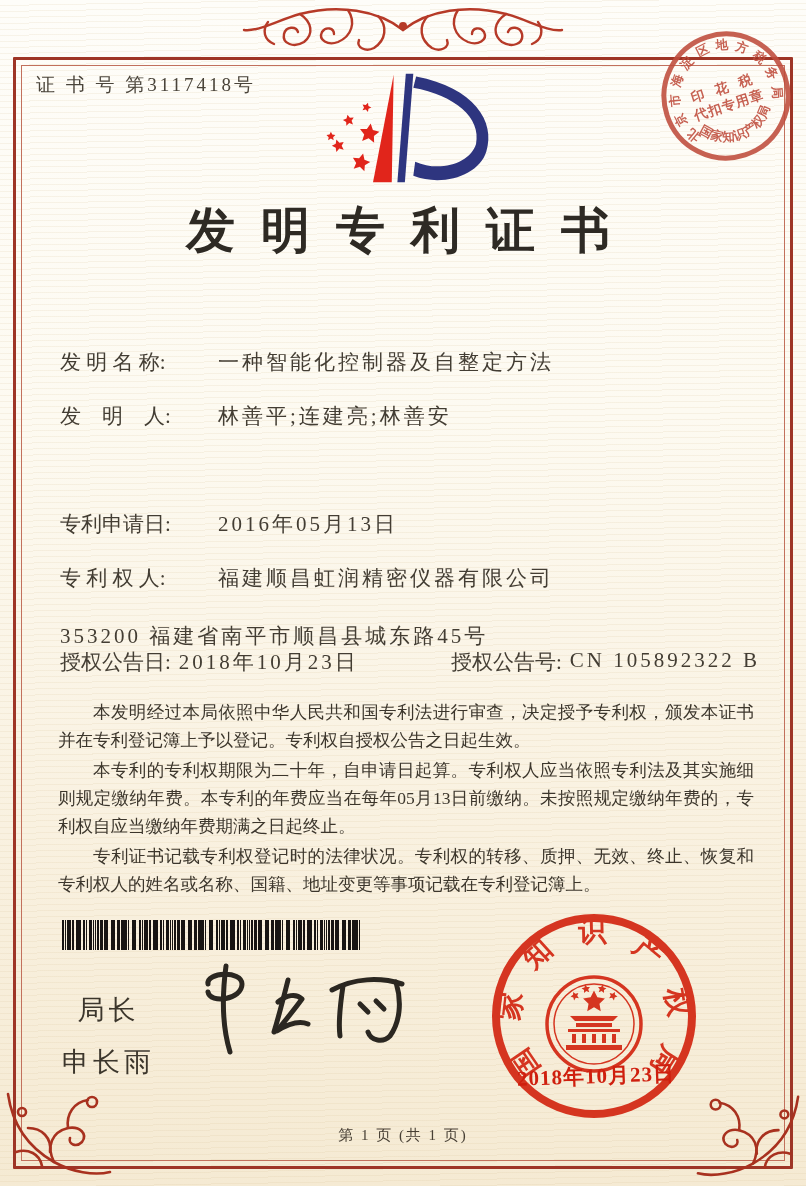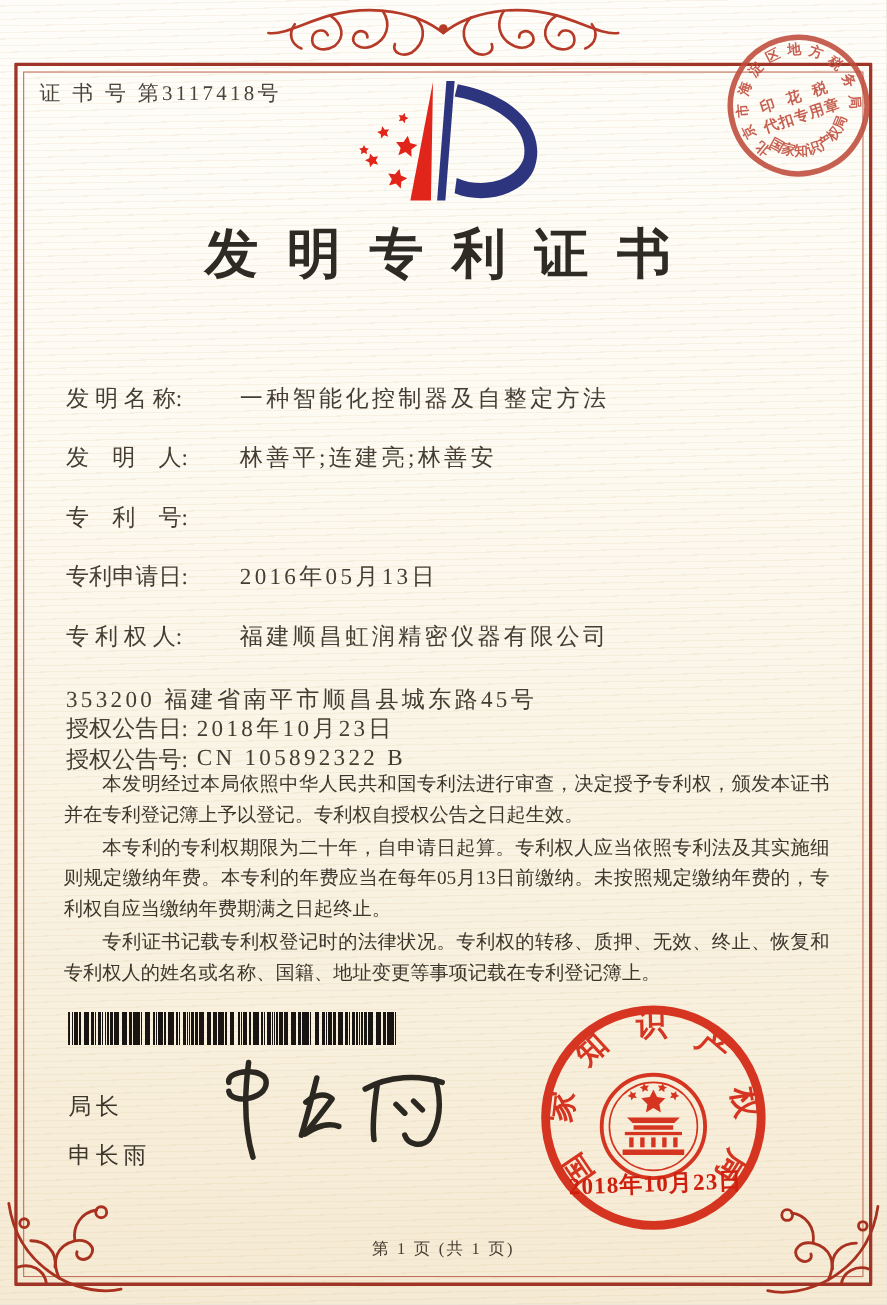--- a/index.html
+++ b/index.html
@@ -16,33 +16,33 @@
     border:1px solid #c2705c;pointer-events:none;}
   .ornament{position:absolute;pointer-events:none;}
   .cert-no{position:absolute;left:36px;top:72px;font-size:19px;letter-spacing:3px;color:#4a443a;}
   .logo{position:absolute;left:300px;top:60px;}
   .title{position:absolute;left:0;top:198px;width:100%;margin:0;text-align:center;
     font-size:49px;font-weight:600;letter-spacing:26px;padding-left:16px;box-sizing:border-box;color:#2e2a24;}
   .fields{position:absolute;left:60px;top:322px;width:700px;}
   .field-row{display:flex;height:54px;align-items:flex-end;font-size:21px;color:#433d33;}
   .field-label{flex:0 0 158px;white-space:nowrap;}
   .field-value{letter-spacing:3px;white-space:nowrap;}
-  .grant-row{position:absolute;left:60px;top:648px;width:700px;display:flex;font-size:21px;color:#433d33;flex-direction:column;}
+  .grant-row{position:absolute;left:60px;top:648px;width:700px;display:flex;font-size:21px;color:#433d33;}
   .grant-group{display:flex;}
   .grant-group .field-label{flex:0 0 auto;margin-right:8px;}
   .grant-gap{width:96px;}
   .body-text{position:absolute;left:58px;top:698px;width:696px;font-size:17.5px;line-height:28px;
     text-align:justify;color:#3c362c;}
   .body-text p{margin:0 0 2px 0;text-indent:2em;}
   .barcode{position:absolute;left:62px;top:920px;width:300px;height:30px;
     background:
       repeating-linear-gradient(90deg,#171412 0 2px,rgba(0,0,0,0) 2px 3px,#171412 3px 4px,rgba(0,0,0,0) 4px 7px),
       repeating-linear-gradient(90deg,#171412 0 1px,rgba(0,0,0,0) 1px 5px,#171412 5px 8px,rgba(0,0,0,0) 8px 11px);}
-  .officer{position:absolute;left:62px;top:992px;font-size:21px;color:#3c362c;
-    font-family:Liberation Serif, serif;}
+  .officer{position:absolute;left:62px;top:992px;font-size:27px;color:#3c362c;
+    font-family:Liberation Serif, serif;text-align:center;}
   .officer div{margin-bottom:16px;letter-spacing:4px;}
   .signature{position:absolute;left:180px;top:948px;}
   .seal{position:absolute;left:478px;top:898px;}
   .seal-date{position:absolute;left:496px;top:1062px;width:200px;text-align:center;
     font-size:21px;font-weight:bold;color:#cf1f0e;letter-spacing:1px;transform:rotate(-2deg);}
   .tax-stamp{position:absolute;left:650px;top:20px;opacity:.88;}
   .footer{position:absolute;left:0;top:1126px;width:100%;text-align:center;
     font-size:15px;letter-spacing:2px;color:#473f34;}
 </style>
 </head>
@@ -123,21 +123,20 @@
   <div class="fields">
     <div class="field-row">
       <span class="field-label">发 明 名 称:</span>
       <span class="field-value">一种智能化控制器及自整定方法</span>
     </div>
     <div class="field-row">
       <span class="field-label">发　明　人:</span>
       <span class="field-value">林善平;连建亮;林善安</span>
     </div>
     <div class="field-row">
-      <span class="field-label">专　利　号:</span>
     </div>
     <div class="field-row">
       <span class="field-label">专利申请日:</span>
       <span class="field-value">2016年05月13日</span>
     </div>
     <div class="field-row">
       <span class="field-label">专 利 权 人:</span>
       <span class="field-value">福建顺昌虹润精密仪器有限公司</span>
     </div>
     <div class="field-row" style="height:58px">

